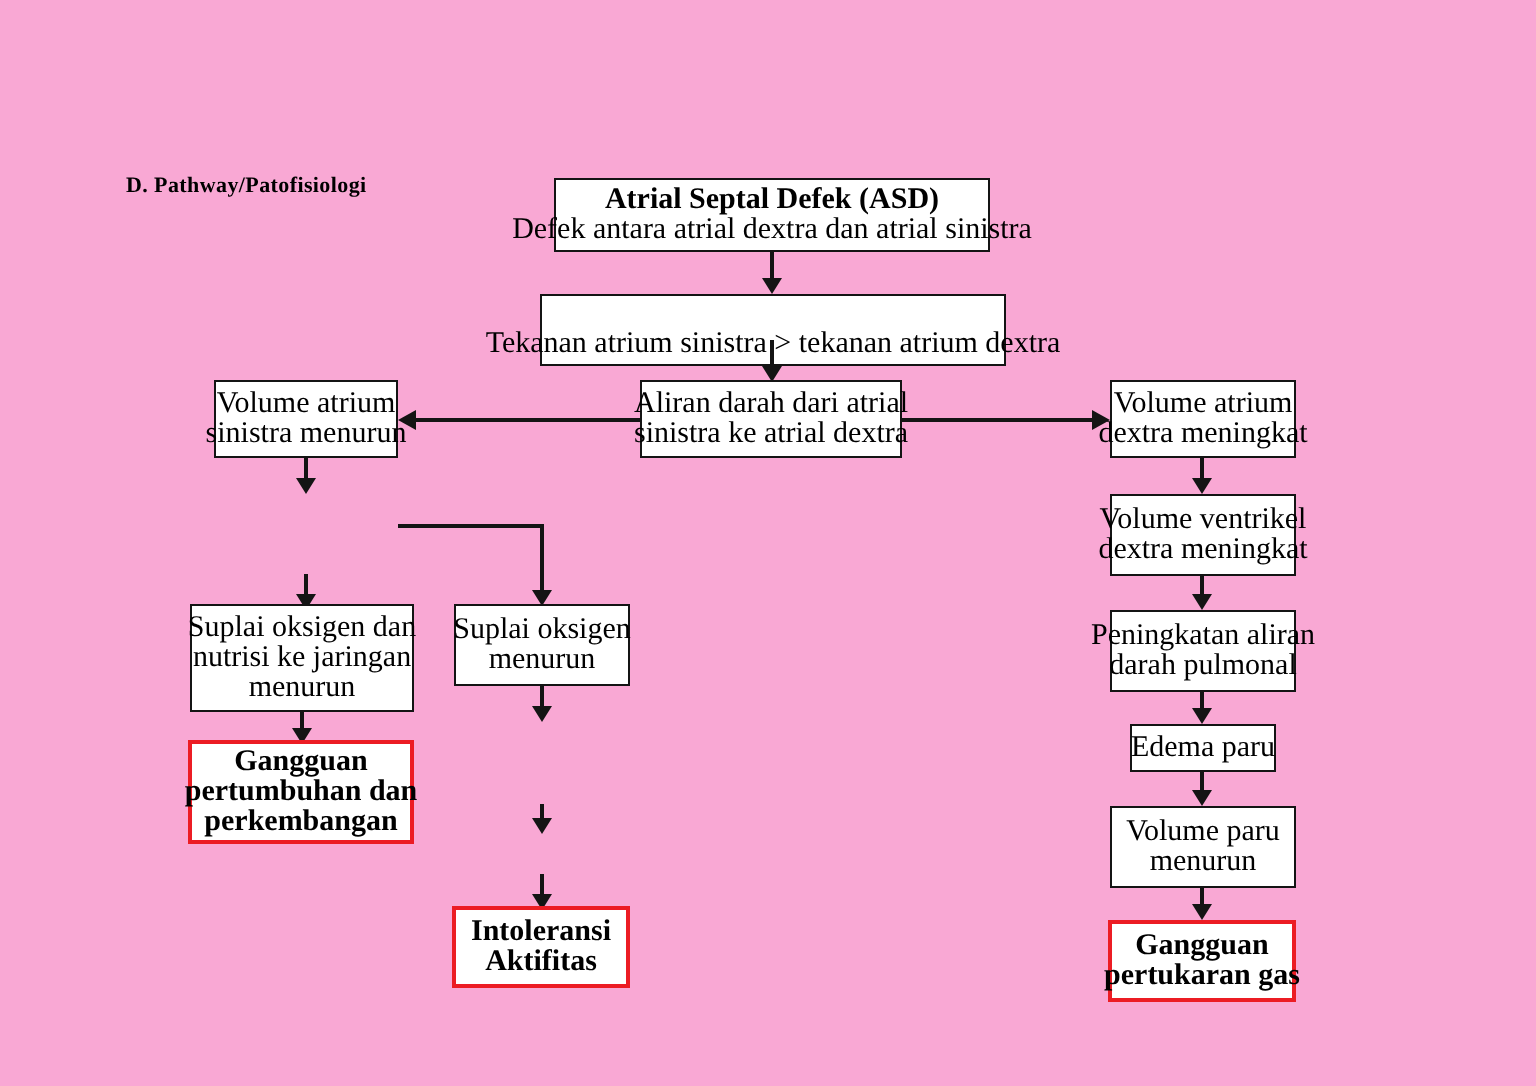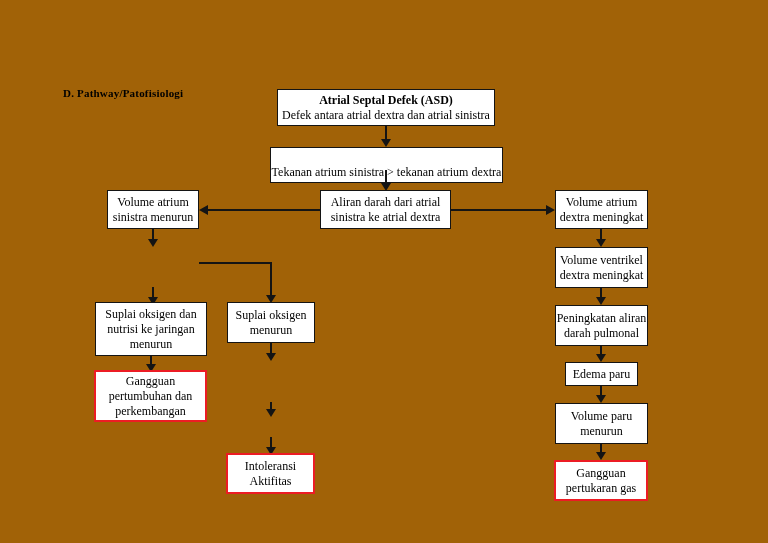--- a/index.html
+++ b/index.html
@@ -4,21 +4,21 @@
 <style>
   html, body {
     margin: 0;
     padding: 0;
     background: #ffffff;
   }
   #page {
     position: relative;
     width: 768px;
     height: 543px;
-    background: #a16207;
+    background: #f9a8d4;
     overflow: hidden;
     font-family: "Liberation Serif", "DejaVu Serif", serif;
     color: #000000;
   }
 
   
   #section-heading {
     position: absolute;
     left: 63px;
     top: 87px;
@@ -32,31 +32,31 @@
   .node {
     position: absolute;
     box-sizing: border-box;
     border: 1px solid #141414;
     background: #ffffff;
     display: flex;
     flex-direction: column;
     align-items: center;
     justify-content: center;
     text-align: center;
-    font-size: 12px;
+    font-size: 15px;
     line-height: 15px;
     padding: 2px 3px;
   }
   .node .ln {
     display: block;
     white-space: nowrap;
   }
   .node.red {
     border: 2px solid #ec1c24;
-    font-weight: normal;
+    font-weight: bold;
   }
   .node .bold {
     font-weight: bold;
   }
 
   
   .vline {
     position: absolute;
     width: 2px;
     background: #141414;

